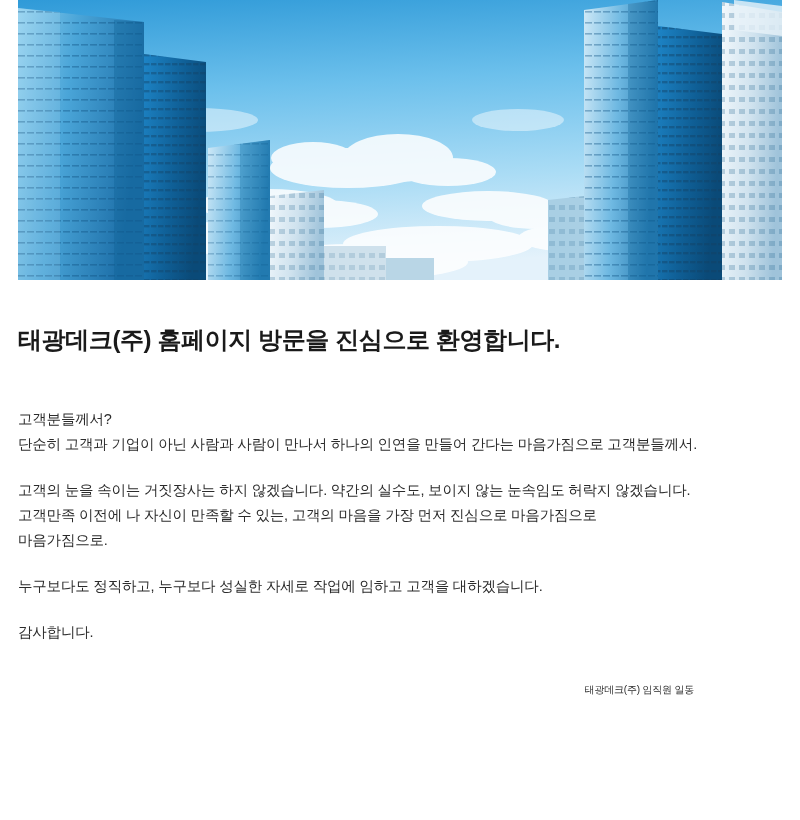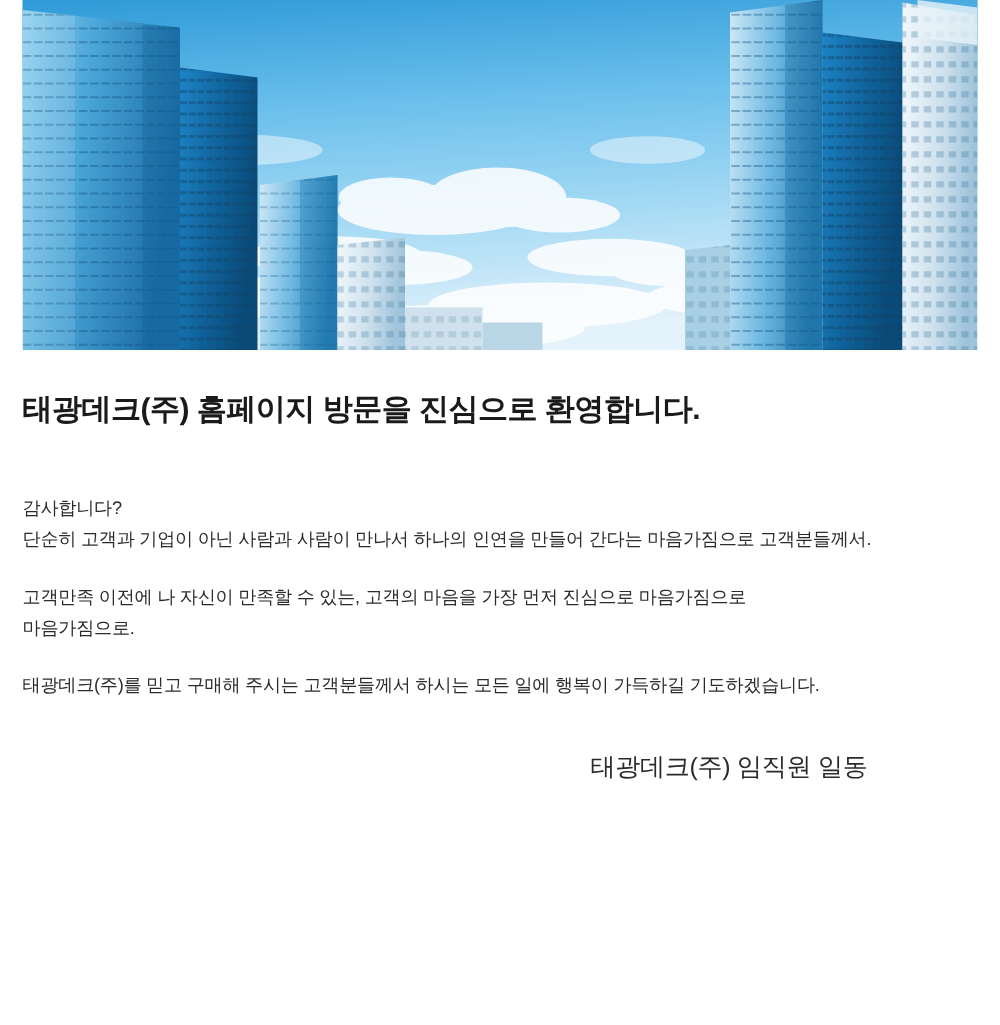--- a/index.html
+++ b/index.html
@@ -40,21 +40,21 @@
   
   .content {
     position: absolute;
     left: 18px;
     top: 280px;
     width: 764px;
   }
 
   .headline {
     margin: 0;
-    padding-top: 32px;
+    padding-top: 44px;
     font-size: 24px;
     font-weight: bold;
     letter-spacing: -0.4px;
     color: #1a1a1a;
     line-height: 1.3;
   }
 
   .body-copy {
     margin-top: 52px;
     font-size: 14.5px;
@@ -69,21 +69,21 @@
     margin-bottom: 0;
   }
   .line {
     display: block;
     white-space: nowrap;
   }
 
   .signature {
     margin-top: 38px;
     text-align: right;
-    font-size: 20px;
+    font-size: 10px;
     color: #2b2b2b;
     letter-spacing: -0.2px;
     padding-right: 88px;
   }
 </style>
 </head>
 <body>
 
 <div class="page">
 
@@ -204,32 +204,36 @@
     </svg>
   </div>
 
   <div class="content">
 
     <h1 class="headline">태광데크(주) 홈페이지 방문을 진심으로 환영합니다.</h1>
 
     <div class="body-copy">
 
       <p class="para">
-        <span class="line">감사합니다?</span>
+        <span class="line">고객분들께서?</span>
         <span class="line">단순히 고객과 기업이 아닌 사람과 사람이 만나서 하나의 인연을 만들어 간다는 마음가짐으로 고객분들께서.</span>
       </p>
 
       <p class="para">
+        <span class="line">고객의 눈을 속이는 거짓장사는 하지 않겠습니다. 약간의 실수도, 보이지 않는 눈속임도 허락지 않겠습니다.</span>
         <span class="line">고객만족 이전에 나 자신이 만족할 수 있는, 고객의 마음을 가장 먼저 진심으로 마음가짐으로</span>
         <span class="line">마음가짐으로.</span>
       </p>
 
       <p class="para">
-        <span class="line">태광데크(주)를 믿고 구매해 주시는 고객분들께서 하시는 모든 일에 행복이 가득하길 기도하겠습니다.</span>
-      </p>
-
+        <span class="line">누구보다도 정직하고, 누구보다 성실한 자세로 작업에 임하고 고객을 대하겠습니다.</span>
+      </p>
+
+      <p class="para">
+        <span class="line">감사합니다.</span>
+      </p>
 
     </div>
 
     <div class="signature">태광데크(주) 임직원 일동</div>
 
   </div>
 </div>
 
 </body></html>

